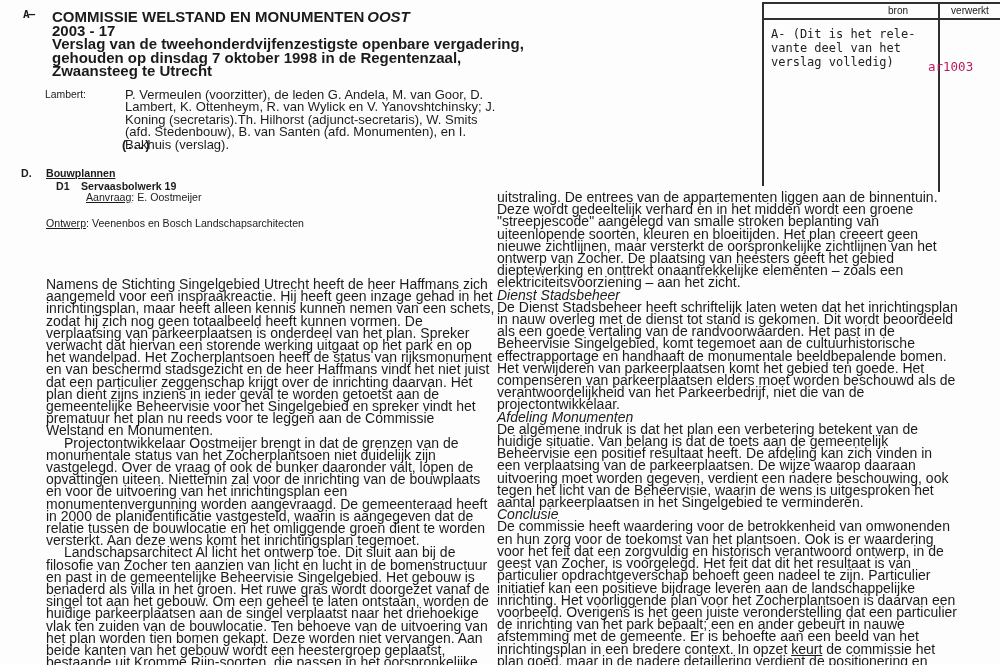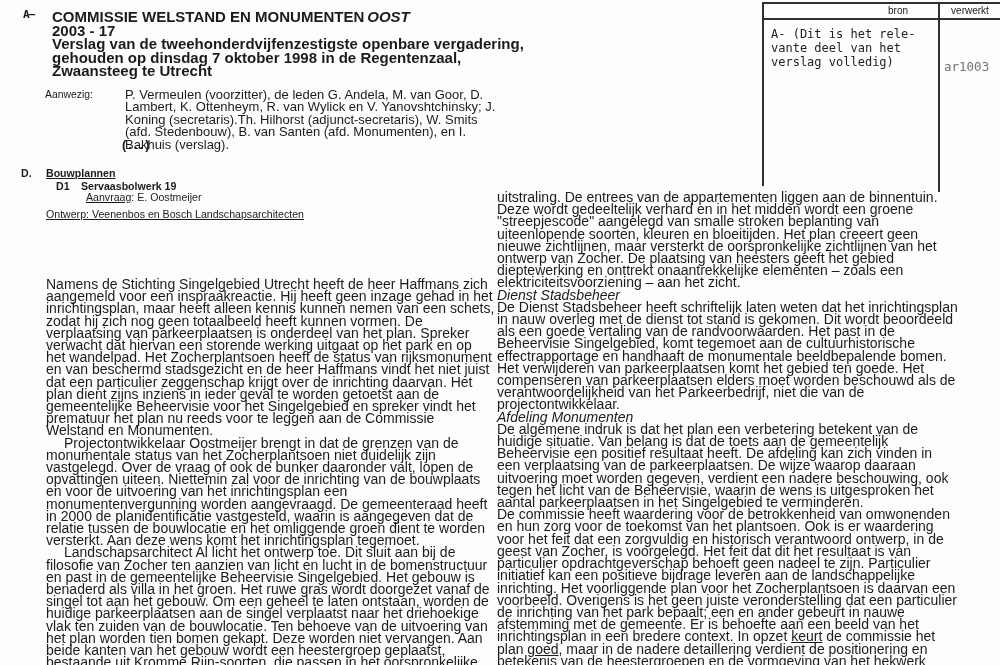--- a/index.html
+++ b/index.html
@@ -67,21 +67,21 @@
   }
   .agenda-content {
     position: absolute;
     left: 46px;
     font-size: 10.6px;
   }
   .r1 { top: 167px; }
   .r2 { top: 180px; margin-left: 35px; }
   .r3 { top: 192.5px; }
   .r4 { top: 191px; margin-left: 40px; }
-  .r5 { top: 208px; text-decoration: underline; }
+  .r5 { top: 217px; }
   .bold { font-weight: bold; }
   .ul { text-decoration: underline; }
   .it { font-style: italic; }
   .col {
     position: absolute;
     font-size: 14px;
     line-height: 12.2px;
     text-align: left;
   }
   .col p { margin: 0; }
@@ -117,38 +117,38 @@
     position: absolute; left: 178px; top: 3px; width: 60px;
     text-align: center; font-size: 10px;
   }
   .stamp .note {
     position: absolute; left: 9px; top: 25px; width: 162px;
     font-size: 12px; line-height: 14px;
     white-space: pre-line;
     color: #222;
   }
   .stamp .code {
-    position: absolute; left: 182px; top: 57px;
-    font-size: 12.5px; color: #737373;
+    position: absolute; left: 166px; top: 57px;
+    font-size: 12.5px; color: #be185d;
   }
 </style>
 </head>
 <body>
 
 <div class="page">
 
   <div class="margin-mark mono">A—</div>
 
   <div class="doc-header">
     <div><span>COMMISSIE WELSTAND EN MONUMENTEN</span><span class="it">OOST</span></div>
     <div>2003 - 17</div>
     <div>Verslag van de tweehonderdvijfenzestigste openbare vergadering, gehouden op dinsdag 7 oktober 1998 in de Regentenzaal, Zwaansteeg te Utrecht</div>
   </div>
 
-  <div class="attendees-label">Aanwezig:</div>
+  <div class="attendees-label">Lambert:</div>
   <div class="attendees-text">P. Vermeulen (voorzitter), de leden G. Andela, M. van Goor, D. Lambert, K. Ottenheym, R. van Wylick en V. Yanovshtchinsky; J. Koning (secretaris).Th. Hilhorst (adjunct-secretaris), W. Smits (afd. Stedenbouw), B. van Santen (afd. Monumenten), en I. Bakhuis (verslag).</div>
   <div class="ellipsis">(...)</div>
 
   <div class="agenda-letter r1">D.</div>
   <div class="agenda-content r1 bold ul">Bouwplannen</div>
 
   <div class="agenda-letter r2">D1</div>
   <div class="agenda-content r2 bold">Servaasbolwerk 19</div>
 
 
@@ -161,20 +161,21 @@
     <p class="indent">Projectontwikkelaar Oostmeijer brengt in dat de grenzen van de monumentale status van het Zocherplantsoen niet duidelijk zijn vastgelegd. Over de vraag of ook de bunker daaronder valt, lopen de opvattingen uiteen. Niettemin zal voor de inrichting van de bouwplaats en voor de uitvoering van het inrichtingsplan een monumentenvergunning worden aangevraagd. De gemeenteraad heeft in 2000 de planidentificatie vastgesteld, waarin is aangegeven dat de relatie tussen de bouwlocatie en het omliggende groen dient te worden versterkt. Aan deze wens komt het inrichtingsplan tegemoet.</p>
     <p class="indent">Landschapsarchitect Al licht het ontwerp toe. Dit sluit aan bij de filosofie van Zocher ten aanzien van licht en lucht in de bomenstructuur en past in de gemeentelijke Beheervisie Singelgebied. Het gebouw is benaderd als villa in het groen. Het ruwe gras wordt doorgezet vanaf de singel tot aan het gebouw. Om een geheel te laten ontstaan, worden de huidige parkeerplaatsen aan de singel verplaatst naar het driehoekige vlak ten zuiden van de bouwlocatie. Ten behoeve van de uitvoering van het plan worden tien bomen gekapt. Deze worden niet vervangen. Aan beide kanten van het gebouw wordt een heestergroep geplaatst, bestaande uit Kromme Rijn-soorten, die passen in het oorspronkelijke beplantingsplan van Zocher. Elke heestergroep bestaat uit een variatie aan soorten, met verschillen in hoogte, kleur en bloeitijd. Een strook van circa 3 meter rondom het gebouw wordt voorzien van groenblijvende bodembedekkers. De grens met het bolwerk wordt gemarkeerd door een taxushaag van circa 1 meter hoogte. Een hekwerk, bestaande uit smalle lamellen, onttrekt de privé-tuin aan het zicht en sluit aan op de bestaande hekken van omliggende woningen. De lamellen geven dit hek een transparante</p>
   </div>
 
   <div class="col col-right">
     <p>uitstraling. De entrees van de appartementen liggen aan de binnentuin. Deze wordt gedeeltelijk verhard en in het midden wordt een groene "streepjescode" aangelegd van smalle stroken beplanting van uiteenlopende soorten, kleuren en bloeitijden. Het plan creeert geen nieuwe zichtlijnen, maar versterkt de oorspronkelijke zichtlijnen van het ontwerp van Zocher. De plaatsing van heesters geeft het gebied dieptewerking en onttrekt onaantrekkelijke elementen – zoals een elektriciteitsvoorziening – aan het zicht.</p>
     <p class="subhead">Dienst Stadsbeheer</p>
     <p>De Dienst Stadsbeheer heeft schriftelijk laten weten dat het inrichtingsplan in nauw overleg met de dienst tot stand is gekomen. Dit wordt beoordeeld als een goede vertaling van de randvoorwaarden. Het past in de Beheervisie Singelgebied, komt tegemoet aan de cultuurhistorische effectrapportage en handhaaft de monumentale beeldbepalende bomen. Het verwijderen van parkeerplaatsen komt het gebied ten goede. Het compenseren van parkeerplaatsen elders moet worden beschouwd als de verantwoordelijkheid van het Parkeerbedrijf, niet die van de projectontwikkelaar.</p>
     <p class="subhead">Afdeling Monumenten</p>
     <p>De algemene indruk is dat het plan een verbetering betekent van de huidige situatie. Van belang is dat de toets aan de gemeentelijk Beheervisie een positief resultaat heeft. De afdeling kan zich vinden in een verplaatsing van de parkeerplaatsen. De wijze waarop daaraan uitvoering moet worden gegeven, verdient een nadere beschouwing, ook tegen het licht van de Beheervisie, waarin de wens is uitgesproken het aantal parkeerplaatsen in het Singelgebied te verminderen.</p>
+    <p class="subhead">Conclusie</p>
     <p><span>De commissie heeft waardering voor de betrokkenheid van omwonenden en hun zorg voor de toekomst van het plantsoen. Ook is er waardering voor het feit dat een zorgvuldig en historisch verantwoord ontwerp, in de geest van Zocher, is voorgelegd. Het feit dat dit het resultaat is van particulier opdrachtgeverschap behoeft geen nadeel te zijn. Particulier initiatief kan een positieve bijdrage leveren aan de landschappelijke inrichting. Het voorliggende plan voor het Zocherplantsoen is daarvan een voorbeeld. Overigens is het geen juiste veronderstelling dat een particulier de inrichting van het park bepaalt; een en ander gebeurt in nauwe afstemming met de gemeente. Er is behoefte aan een beeld van het inrichtingsplan in een bredere context. In opzet </span><span class="ul">keurt</span><span> de commissie het plan </span><span class="ul">goed</span><span>, maar in de nadere detaillering verdient de positionering en betekenis van de heestergroepen en de vormgeving van het hekwerk aandacht. De commissie wacht de verdere uitwerking af.</span></p>
   </div>
 
   <div class="stamp">
     <div class="line-top"></div>
     <div class="line-left"></div>
     <div class="line-mid"></div>
     <div class="line-head"></div>
     <div class="head-bron">bron</div>
     <div class="head-verwerkt">verwerkt</div>

